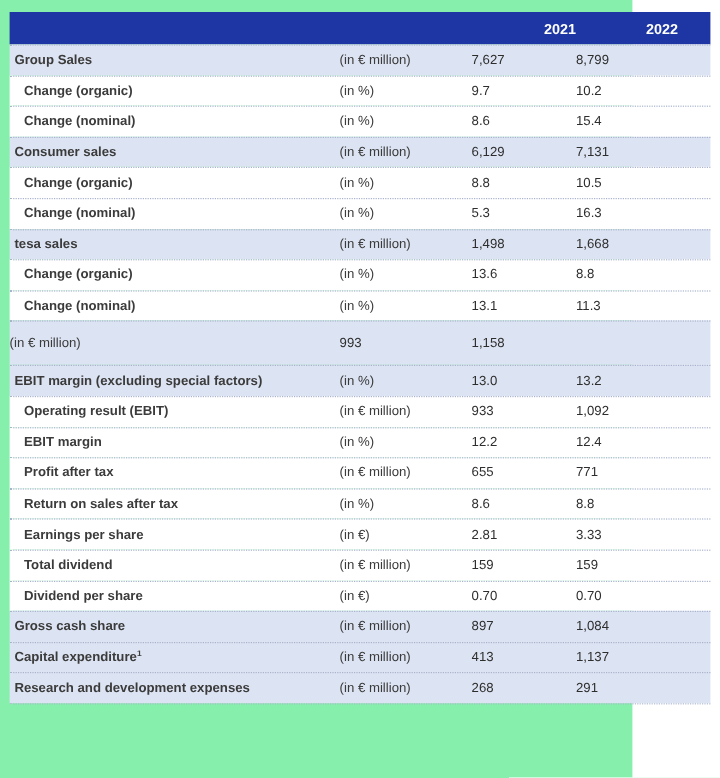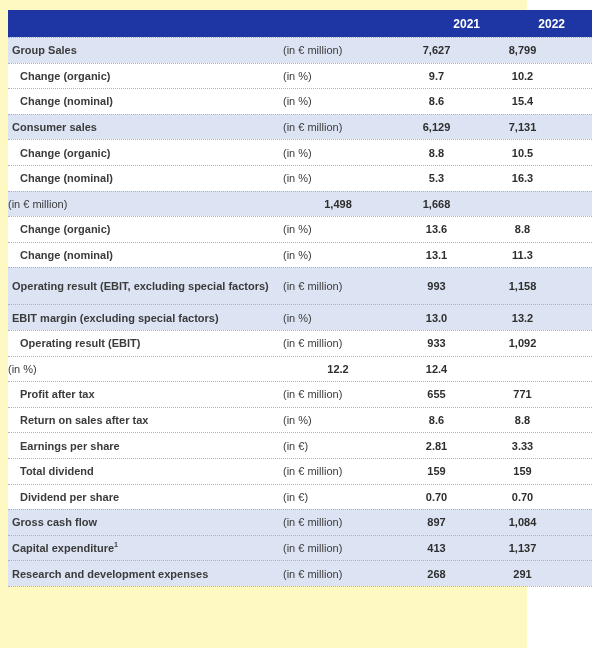--- a/index.html
+++ b/index.html
@@ -5,36 +5,36 @@
   :root{
     --header-bg:#1d36a3;
     --row-blue:#dce3f2;
     --sep:#a9b4cc;
     --text:#3b3b3b;
     --muted:#7a7a7a;
   }
   *{box-sizing:border-box;margin:0;padding:0}
   html,body{width:600px;height:648px;background:#fff;overflow:hidden;
     font-family:"Liberation Sans", sans-serif;}
-  .page{position:relative;width:527px;height:648px;background:#fef9c3}
+  .page{position:relative;width:527px;height:648px;background:#86efac}
   .table-wrap{position:absolute;left:8px;top:10px;width:584px}
   .header-row{display:grid;grid-template-columns:275px 110px 87px 85px;
     height:27px;align-items:center;background:var(--header-bg);padding-right:27px}
   .header-cell{font-size:12px;font-weight:bold;color:#ffffff;text-align:right}
   .table-body{border-bottom:1px dotted var(--sep)}
   .row{display:grid;grid-template-columns:275px 110px 87px 85px;
     height:25.6px;align-items:center;
     border-top:1px dotted var(--sep);background:#ffffff}
   .row.cat{background:var(--row-blue)}
   .row.tall{height:37px}
   .cell{font-size:11px;color:var(--text);white-space:nowrap;overflow:hidden}
   .label{font-weight:700;padding-left:4px}
   .row.sub .label{padding-left:12px}
   .unit{font-weight:400}
-  .val{text-align:center;font-weight:700;color:#2e2e2e}
+  .val{text-align:left;font-weight:400;color:#2e2e2e}
   .label-sup{font-size:7px;font-weight:700;vertical-align:super;line-height:0}
   .footnote{position:absolute;left:10px;top:627px;width:580px;
     font-size:8.5px;color:var(--muted)}
 </style>
 </head>
 <body>
 
 <div class="page">
   <div class="table-wrap">
     <div class="header-row">
@@ -74,55 +74,56 @@
     <div class="cell val">8.8</div>
     <div class="cell val">10.5</div>
   </div>
         <div class="row sub">
     <div class="cell label"><span class="label-text">Change (nominal)</span></div>
     <div class="cell unit">(in %)</div>
     <div class="cell val">5.3</div>
     <div class="cell val">16.3</div>
   </div>
         <div class="row cat">
+    <div class="cell label"><span class="label-text">tesa sales</span></div>
     <div class="cell unit">(in € million)</div>
     <div class="cell val">1,498</div>
     <div class="cell val">1,668</div>
   </div>
         <div class="row sub">
     <div class="cell label"><span class="label-text">Change (organic)</span></div>
     <div class="cell unit">(in %)</div>
     <div class="cell val">13.6</div>
     <div class="cell val">8.8</div>
   </div>
         <div class="row sub">
     <div class="cell label"><span class="label-text">Change (nominal)</span></div>
     <div class="cell unit">(in %)</div>
     <div class="cell val">13.1</div>
     <div class="cell val">11.3</div>
   </div>
         <div class="row cat tall">
-    <div class="cell label"><span class="label-text">Operating result (EBIT, excluding special factors)</span></div>
     <div class="cell unit">(in € million)</div>
     <div class="cell val">993</div>
     <div class="cell val">1,158</div>
   </div>
         <div class="row cat">
     <div class="cell label"><span class="label-text">EBIT margin (excluding special factors)</span></div>
     <div class="cell unit">(in %)</div>
     <div class="cell val">13.0</div>
     <div class="cell val">13.2</div>
   </div>
         <div class="row sub">
     <div class="cell label"><span class="label-text">Operating result (EBIT)</span></div>
     <div class="cell unit">(in € million)</div>
     <div class="cell val">933</div>
     <div class="cell val">1,092</div>
   </div>
         <div class="row sub">
+    <div class="cell label"><span class="label-text">EBIT margin</span></div>
     <div class="cell unit">(in %)</div>
     <div class="cell val">12.2</div>
     <div class="cell val">12.4</div>
   </div>
         <div class="row sub">
     <div class="cell label"><span class="label-text">Profit after tax</span></div>
     <div class="cell unit">(in € million)</div>
     <div class="cell val">655</div>
     <div class="cell val">771</div>
   </div>
@@ -144,21 +145,21 @@
     <div class="cell val">159</div>
     <div class="cell val">159</div>
   </div>
         <div class="row sub">
     <div class="cell label"><span class="label-text">Dividend per share</span></div>
     <div class="cell unit">(in €)</div>
     <div class="cell val">0.70</div>
     <div class="cell val">0.70</div>
   </div>
         <div class="row cat">
-    <div class="cell label"><span class="label-text">Gross cash flow</span></div>
+    <div class="cell label"><span class="label-text">Gross cash share</span></div>
     <div class="cell unit">(in € million)</div>
     <div class="cell val">897</div>
     <div class="cell val">1,084</div>
   </div>
         <div class="row cat">
     <div class="cell label"><span class="label-text">Capital expenditure</span><sup class="label-sup">1</sup></div>
     <div class="cell unit">(in € million)</div>
     <div class="cell val">413</div>
     <div class="cell val">1,137</div>
   </div>

